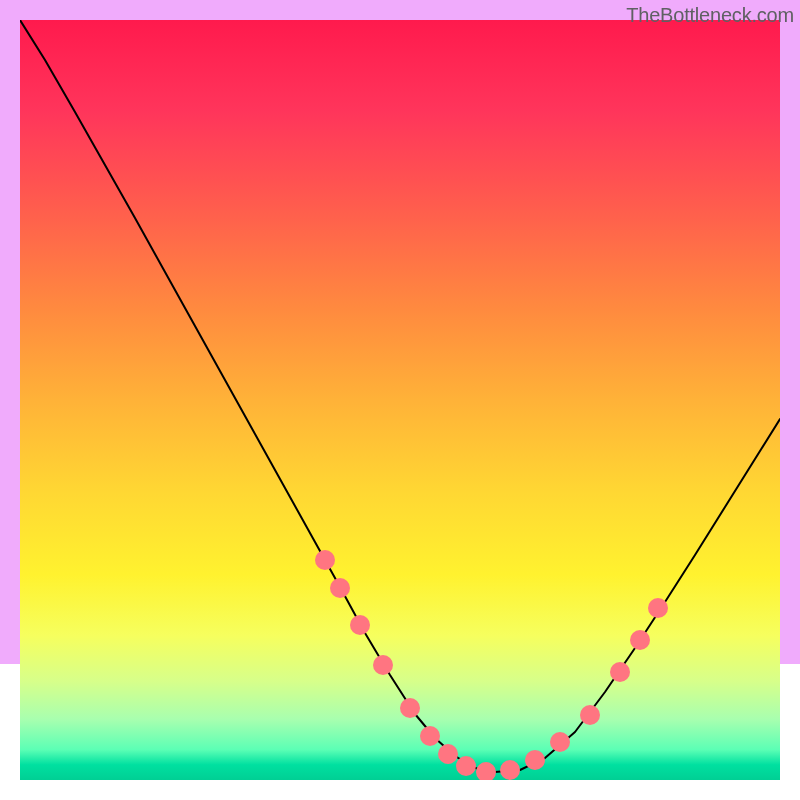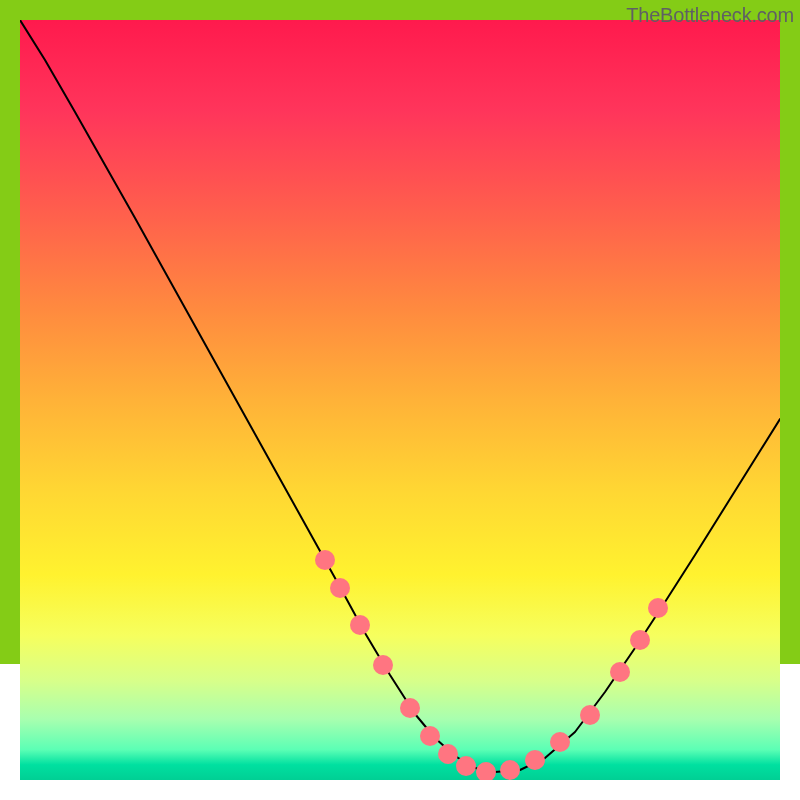--- a/index.html
+++ b/index.html
@@ -5,21 +5,21 @@
   html, body {
     margin: 0;
     padding: 0;
     width: 800px;
     height: 800px;
     overflow: hidden;
   }
   .outer {
     width: 800px;
     height: 664px;
-    background: #84cc16;
+    background: #f0abfc;
     position: relative;
   }
   .plot {
     position: absolute;
     left: 20px;
     top: 20px;
     width: 760px;
     height: 760px;
     background: linear-gradient(to bottom,
       #ff1a4d 0%,

